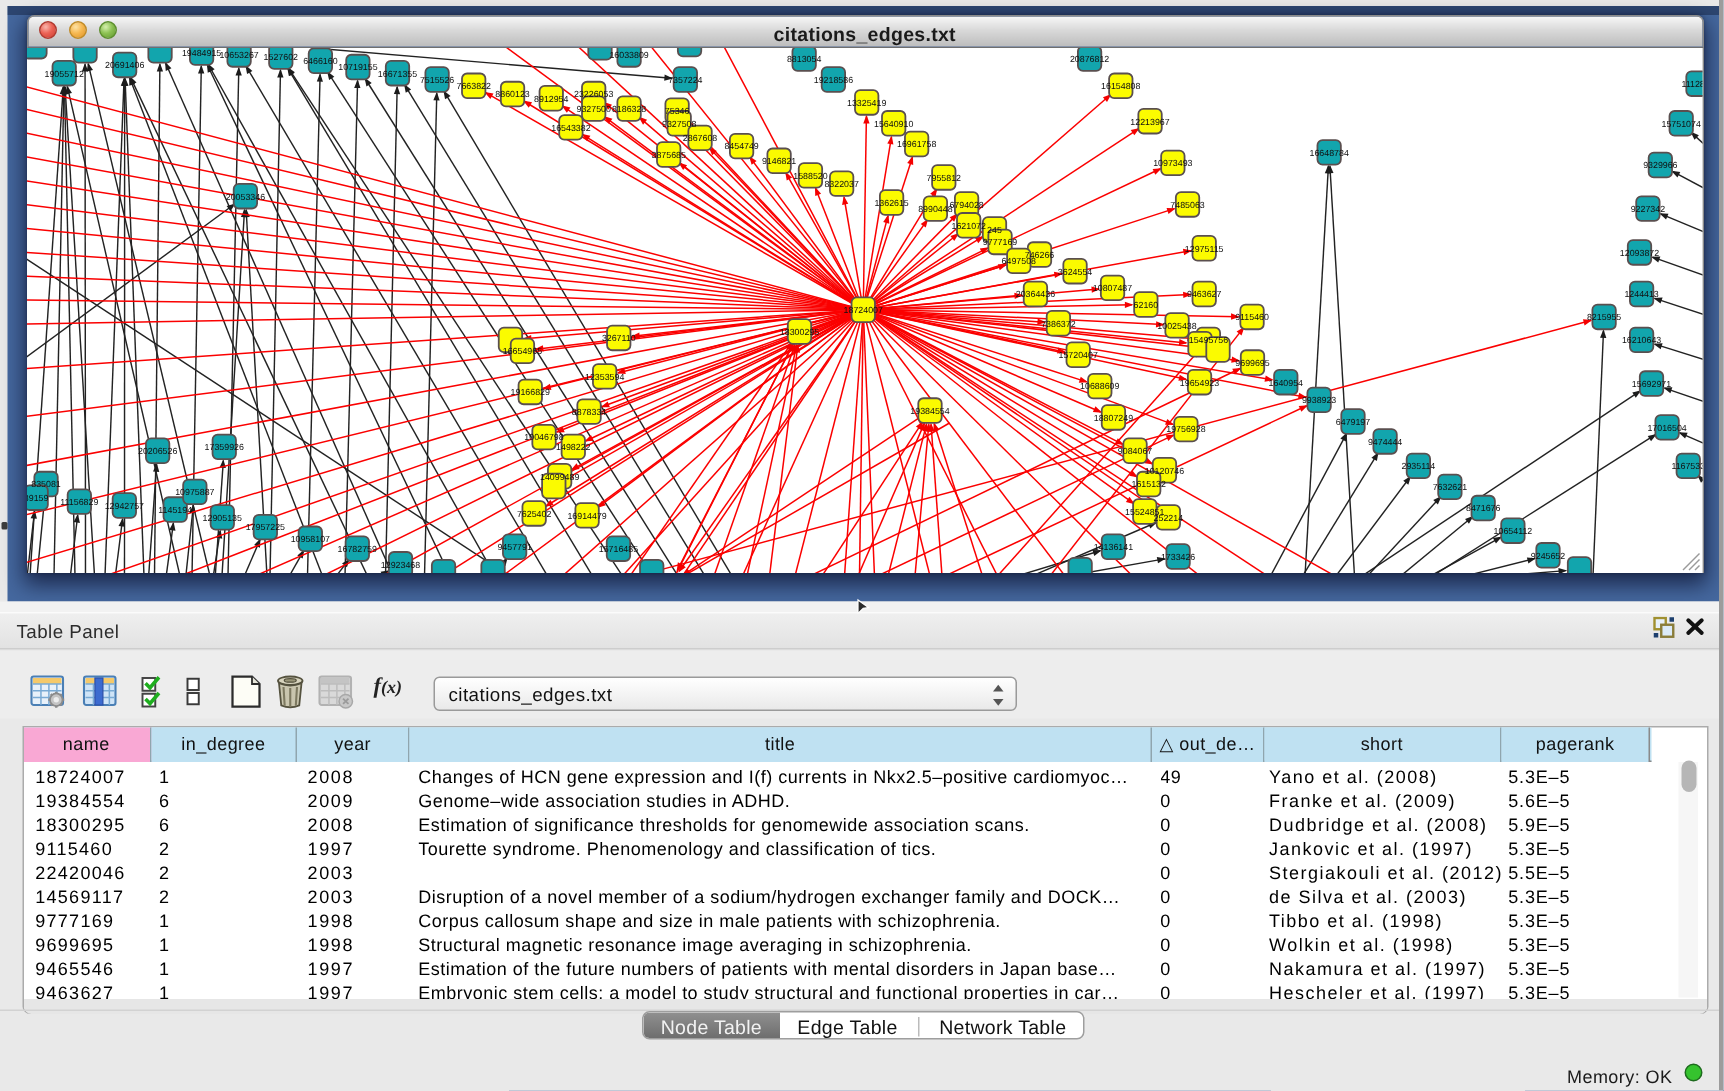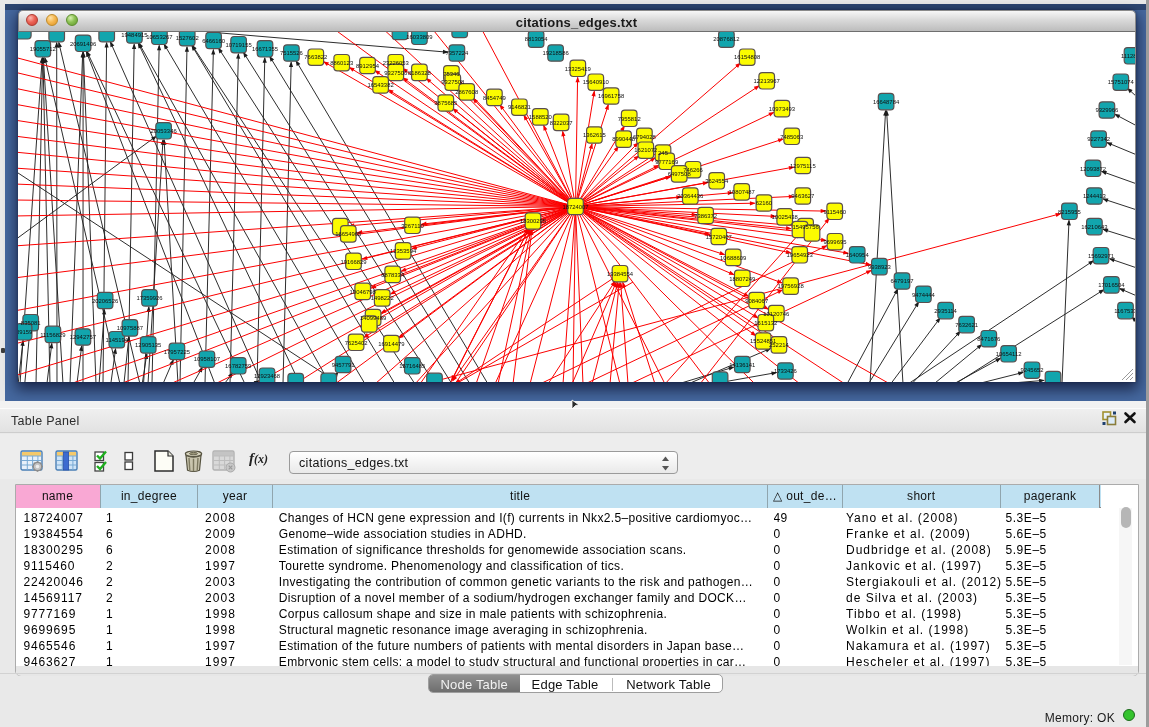--- a/index.html
+++ b/index.html
@@ -824,21 +824,20 @@
       <span class="c2">1997</span>
 <span class="c3">Tourette syndrome. Phenomenology and classification of tics.</span>
       <span class="c4">0</span>
       <span class="c5">Jankovic et al. (1997)</span>
 <span class="c6">5.3E–5</span>
     </div>
 <div class="trow" style="top:572px">
 <span class="c0">22420046</span>
       <span class="c1">2</span>
       <span class="c2">2003</span>
-<span class="c3">Investigating the contribution of common genetic variants to the risk and pathogen…</span>
       <span class="c4">0</span>
       <span class="c5">Stergiakouli et al. (2012)</span>
 <span class="c6">5.5E–5</span>
     </div>
 <div class="trow" style="top:588px">
 <span class="c0">14569117</span>
       <span class="c1">2</span>
       <span class="c2">2003</span>
 <span class="c3">Disruption of a novel member of a sodium/hydrogen exchanger family and DOCK…</span>
       <span class="c4">0</span>

